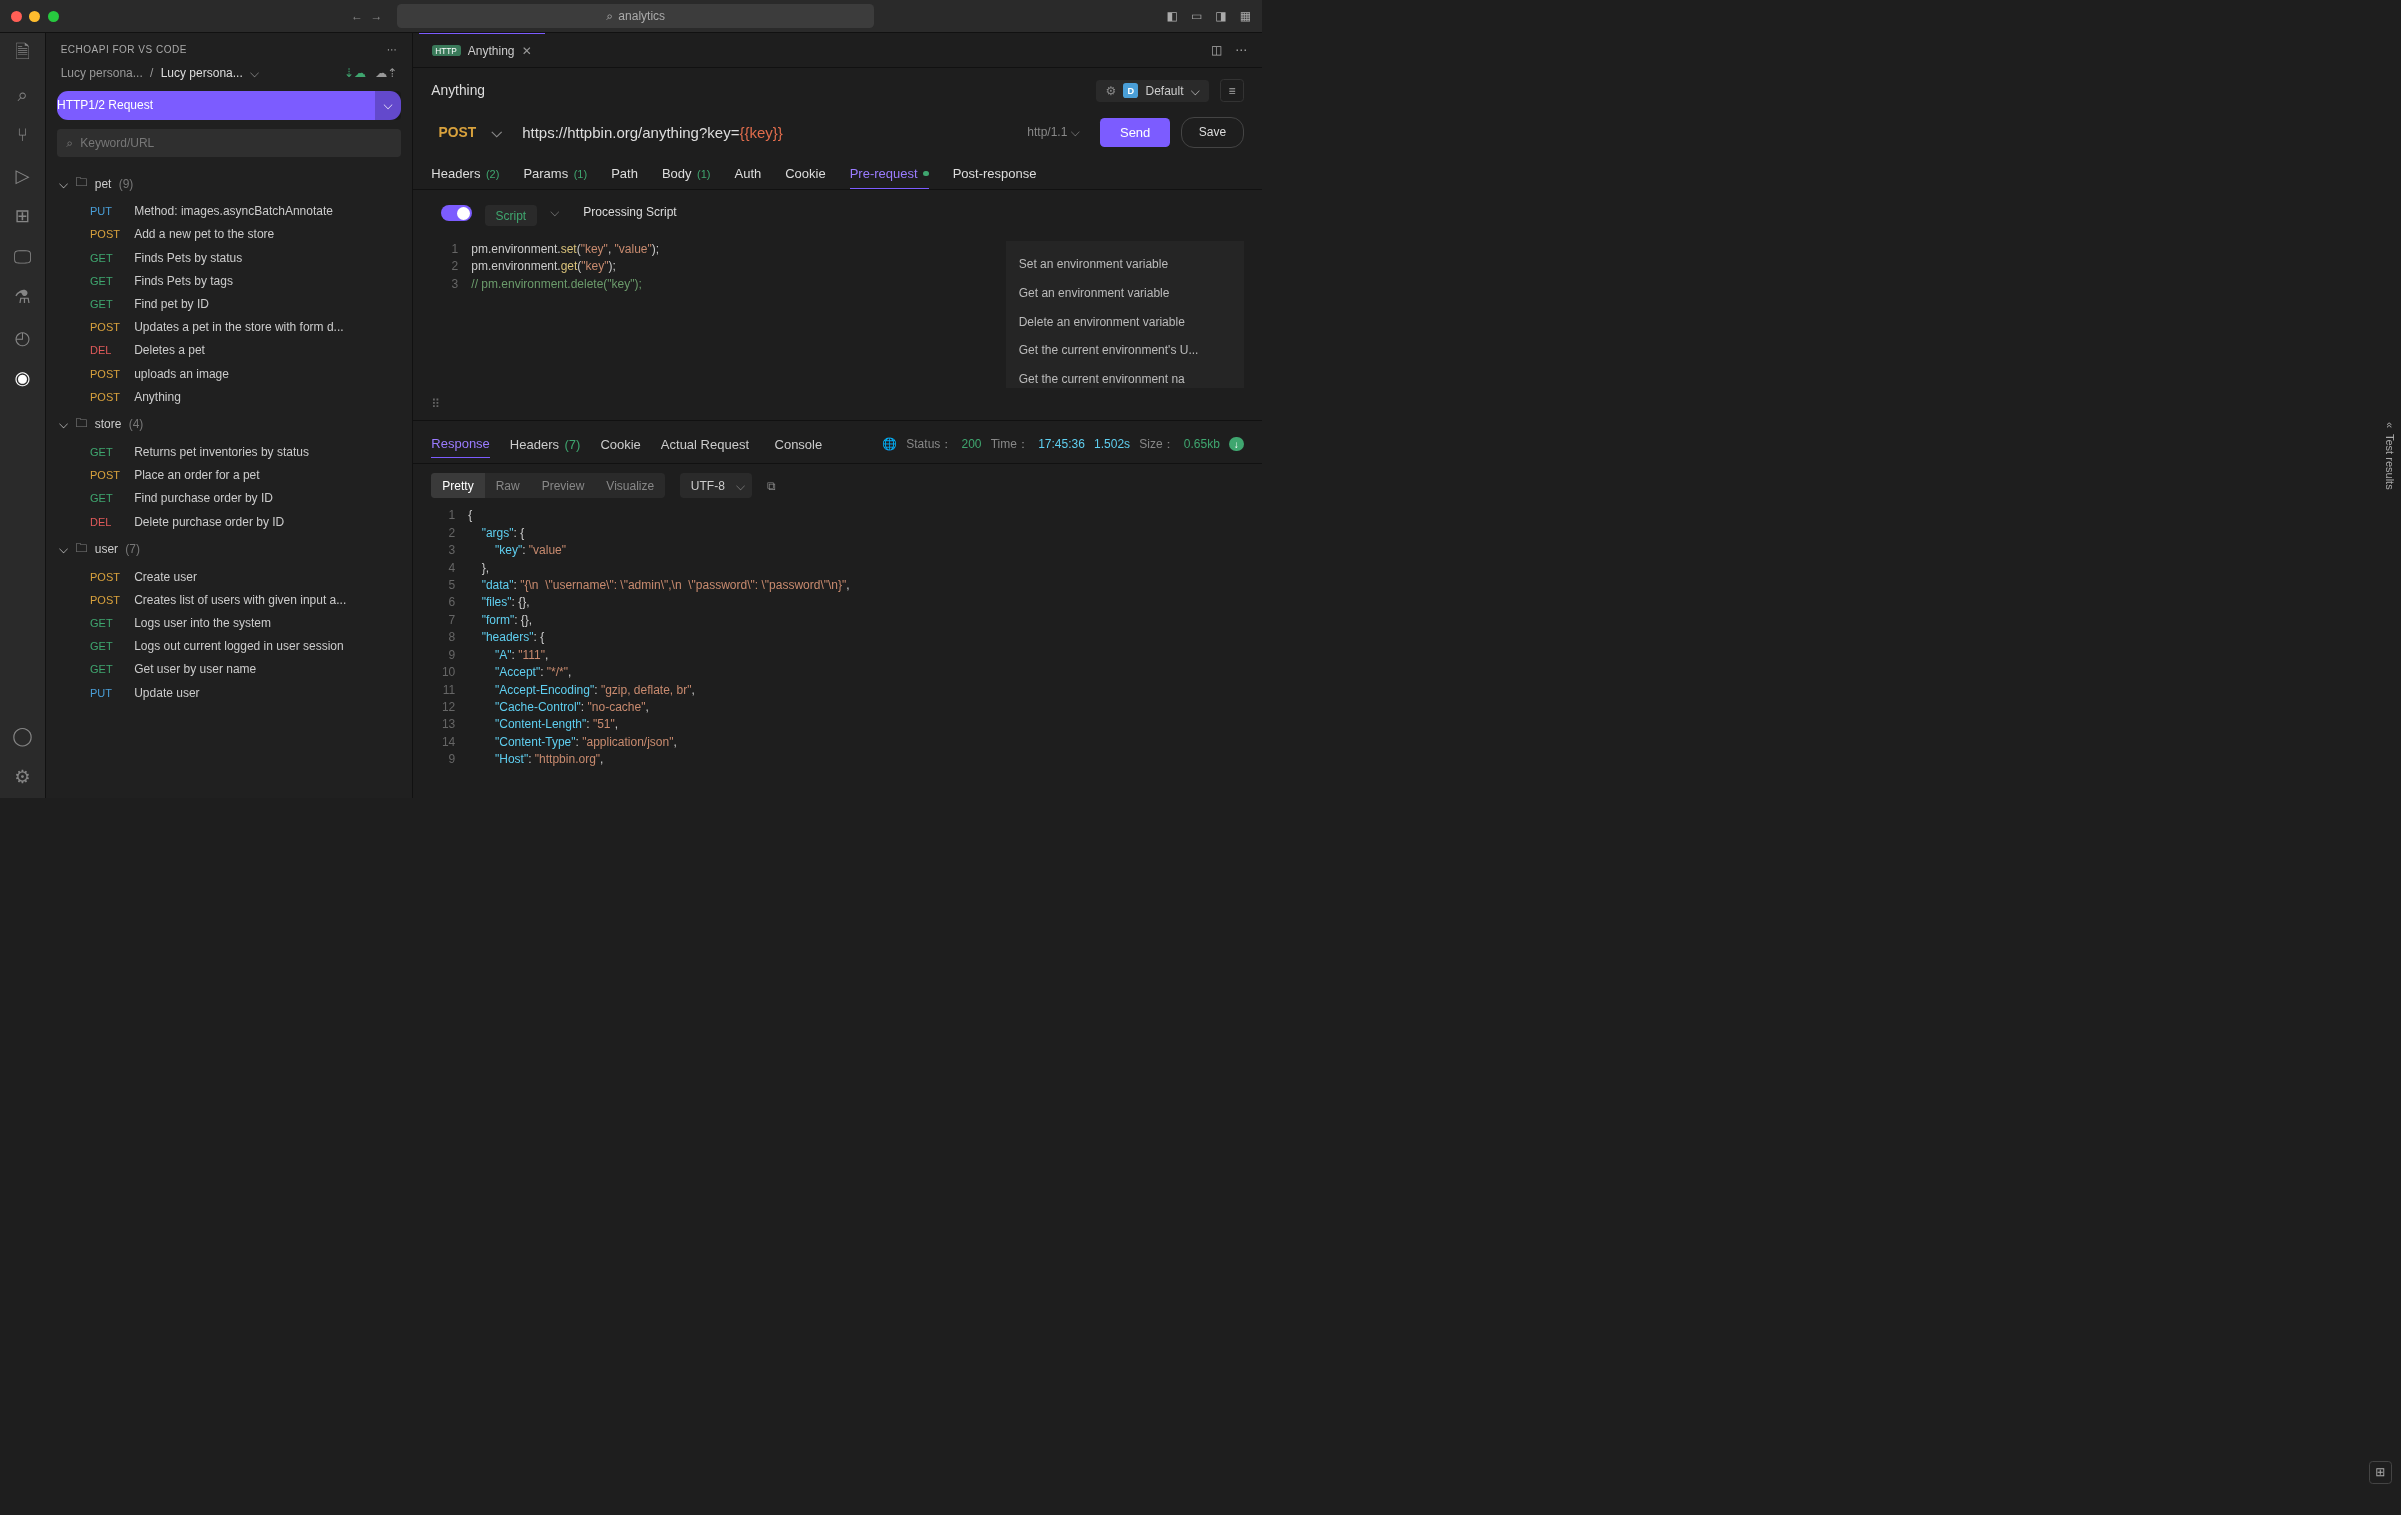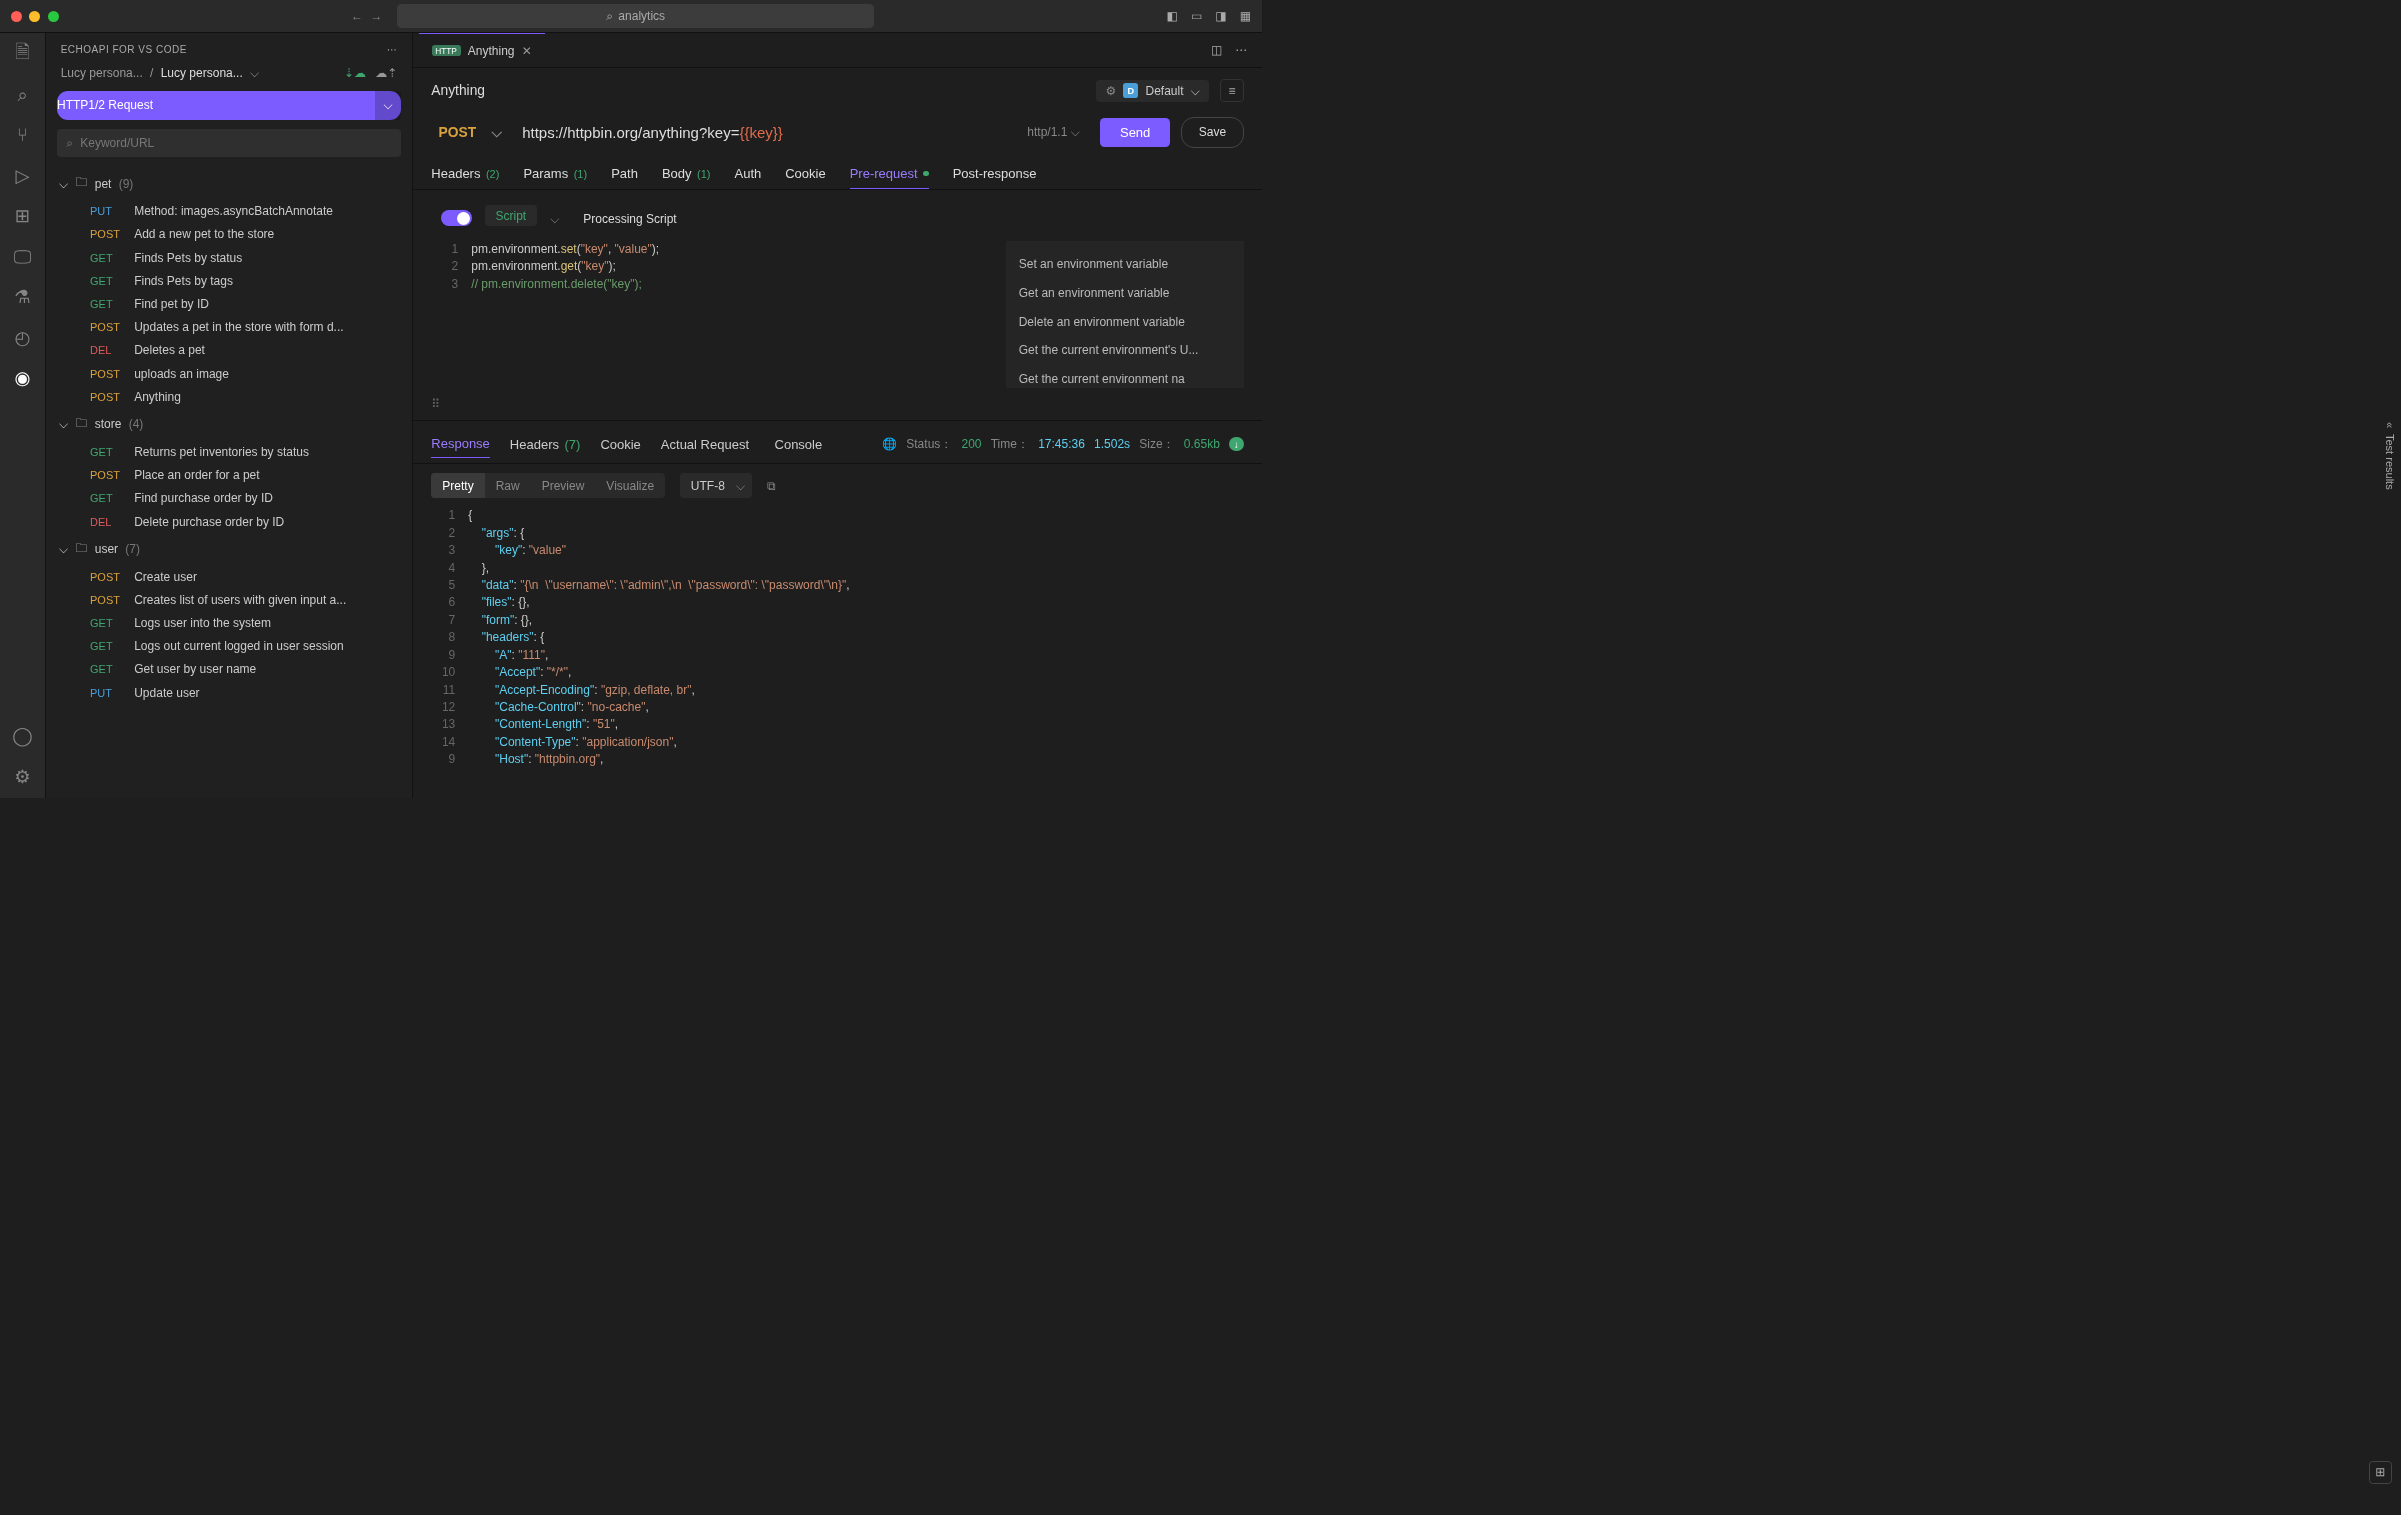--- a/index.html
+++ b/index.html
@@ -45,21 +45,21 @@
 .url{flex:1;color:#ddd;font-size:15px;padding:5.5px 0}
 .url .var{color:#e06c4c}
 .proto{color:#888;padding:5.5px 9.2px}
 .send{background:#7c5cff;color:#fff;padding:7.3px 20px;border-radius:4.6px;font-size:13px}
 .save{border:0.9px solid #444;padding:7.3px 16.5px;border-radius:13px;color:#ddd}
 .reqtabs{display:flex;gap:24px;padding:0 18.3px;border-bottom:0.9px solid #111}
 .reqtab{padding:7.3px 0;color:#ddd;font-size:13px;display:flex;gap:5.5px;align-items:center}
 .reqtab.active{color:#9b7cff;border-bottom:1.8px solid #7c5cff}
 .reqtab .n{color:#3fa66f;font-size:11px}
 .reqtab .dot-i{width:5.5px;height:5.5px;background:#3fa66f;border-radius:50%}
-.scriptrow{display:flex;align-items:flex-end;gap:13px;padding:14.7px 27.5px}
+.scriptrow{display:flex;align-items:flex-start;gap:13px;padding:14.7px 27.5px}
 .toggle{width:31px;height:16.5px;background:#7c5cff;border-radius:8.3px;position:relative}
 .toggle::after{content:"";position:absolute;width:13px;height:13px;background:#fff;border-radius:50%;top:1.8px;right:1.8px}
 .scriptlbl{background:#2a2a2a;color:#3fa66f;padding:3.7px 11px;border-radius:3.7px}
 .codewrap{display:flex;padding:0 18.3px}
 .codeed{flex:1;background:#1e1e1e;font-family:Menlo,monospace;font-size:12px;line-height:17.4px}
 .codeed .ln{display:flex}
 .codeed .gut{width:40px;text-align:right;color:#666;padding-right:13px}
 .codeed .tok-o{color:#ccc}.tok-fn{color:#d9c27a}.tok-s{color:#c98b6f}.tok-c{color:#6b9b6b}
 .snippets{width:238px;background:#252525;padding:9.2px 0;font-size:12px;color:#bbb;max-height:147px;overflow:hidden}
 .snippets div{padding:7.3px 13px;white-space:nowrap;overflow:hidden;text-overflow:ellipsis}

